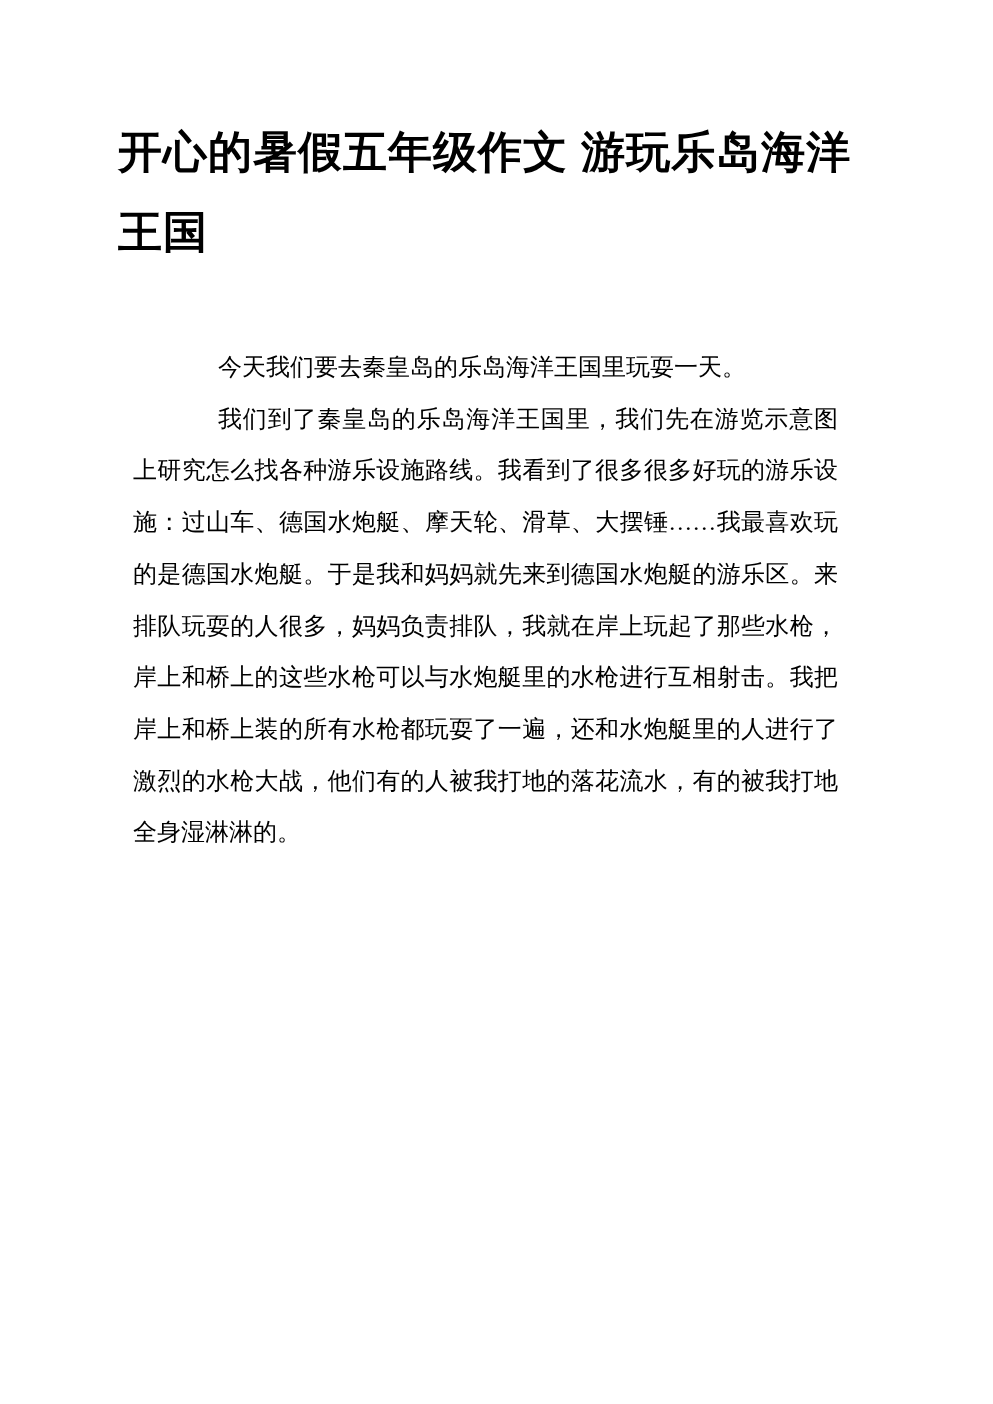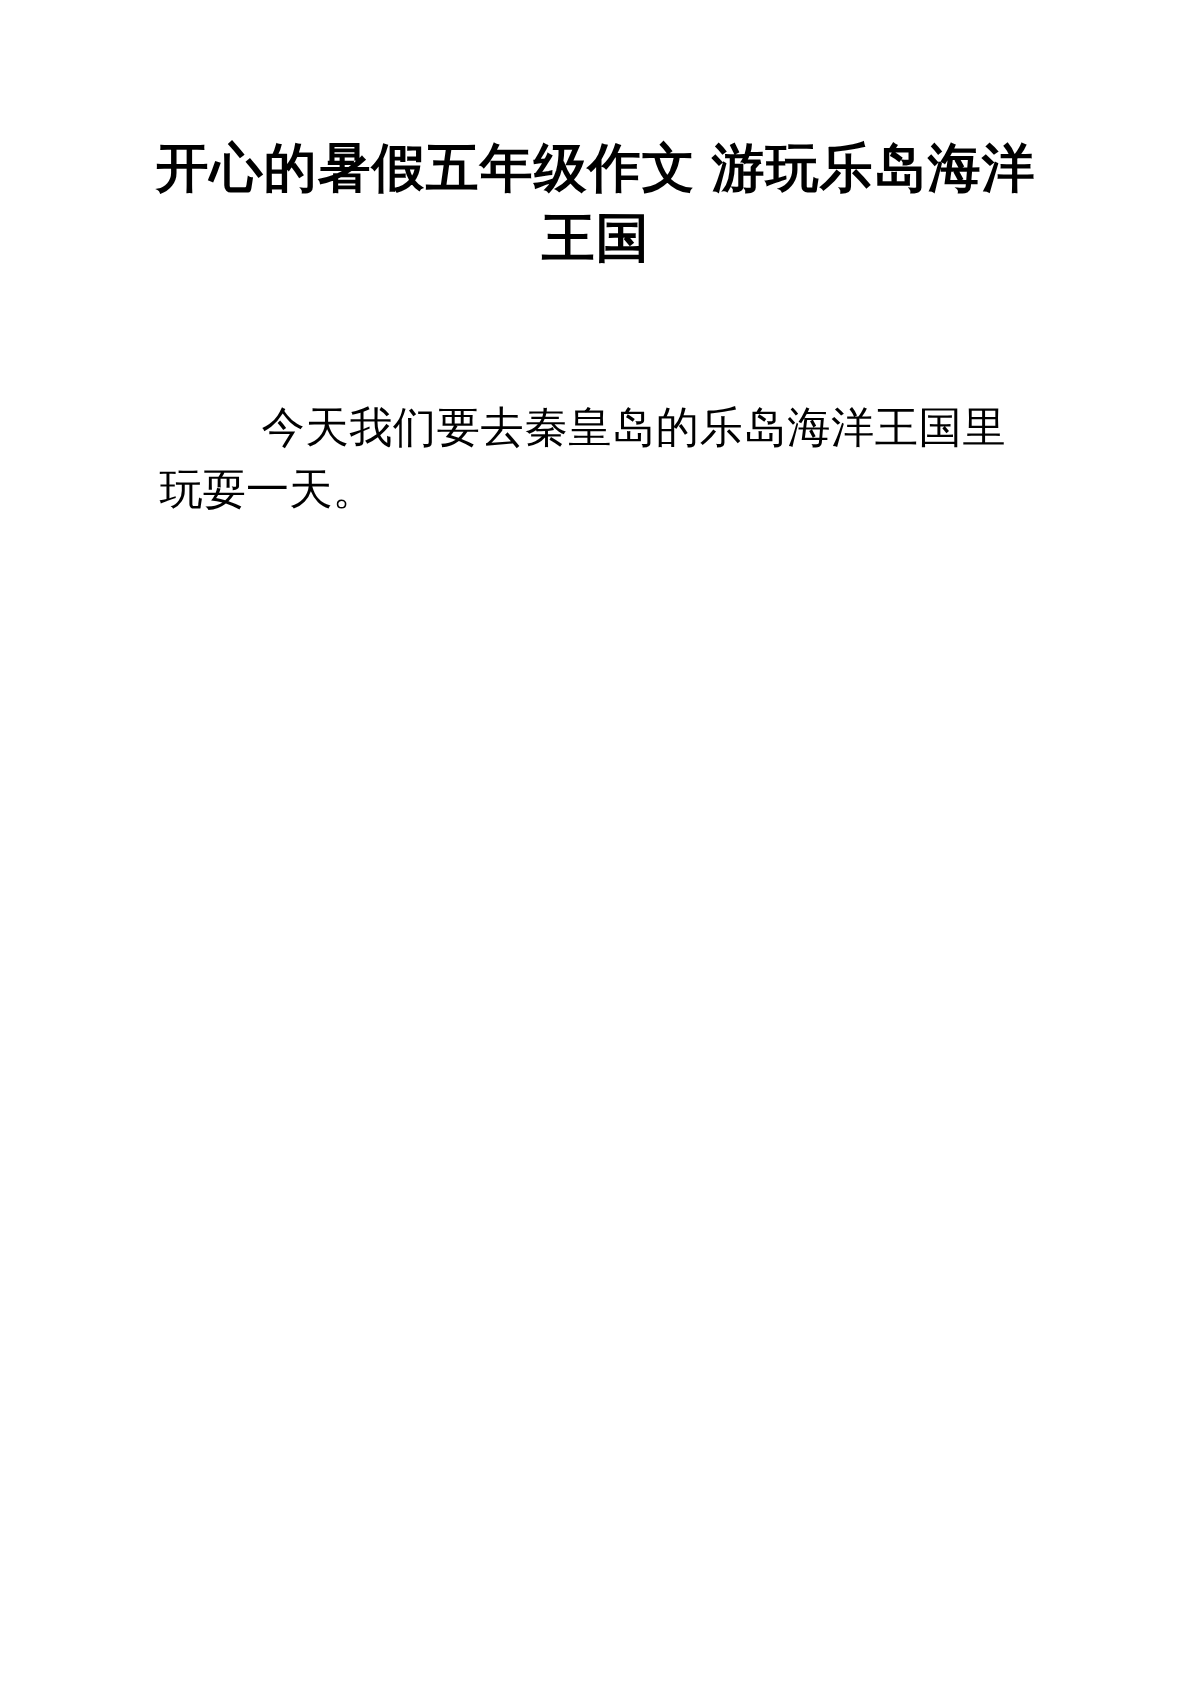--- a/index.html
+++ b/index.html
@@ -16,41 +16,41 @@
     color: #000000;
     overflow: hidden;
     font-family: "Liberation Serif", "DejaVu Serif", serif;
   }
   .doc-title {
     margin: 0;
     padding: 112px 118px 0 118px;
     font-family: "Liberation Sans", "DejaVu Sans", sans-serif;
     font-weight: bold;
     font-size: 44px;
-    line-height: 58px;
-    text-align: center;
+    line-height: 80px;
     letter-spacing: 1px;
     color: #000000;
   }
   .doc-body {
-    margin-top: 103px;
+    margin-top: 70px;
     padding: 0 155px 0 133px;
-    font-size: 36px;
+    font-size: 24px;
     line-height: 51.7px;
     text-align: justify;
     text-justify: inter-character;
     color: #000000;
   }
   .doc-body p {
     margin: 0;
     padding: 0;
     text-indent: 85px;
   }
 </style>
 </head>
 <body>
 
 <div class="page">
   <h1 class="doc-title">开心的暑假五年级作文 游玩乐岛海洋王国</h1>
   <div class="doc-body">
     <p>今天我们要去秦皇岛的乐岛海洋王国里玩耍一天。</p>
+    <p>我们到了秦皇岛的乐岛海洋王国里，我们先在游览示意图上研究怎么找各种游乐设施路线。我看到了很多很多好玩的游乐设施：过山车、德国水炮艇、摩天轮、滑草、大摆锤……我最喜欢玩的是德国水炮艇。于是我和妈妈就先来到德国水炮艇的游乐区。来排队玩耍的人很多，妈妈负责排队，我就在岸上玩起了那些水枪，岸上和桥上的这些水枪可以与水炮艇里的水枪进行互相射击。我把岸上和桥上装的所有水枪都玩耍了一遍，还和水炮艇里的人进行了激烈的水枪大战，他们有的人被我打地的落花流水，有的被我打地全身湿淋淋的。</p>
   </div>
 </div>
 
 </body></html>

